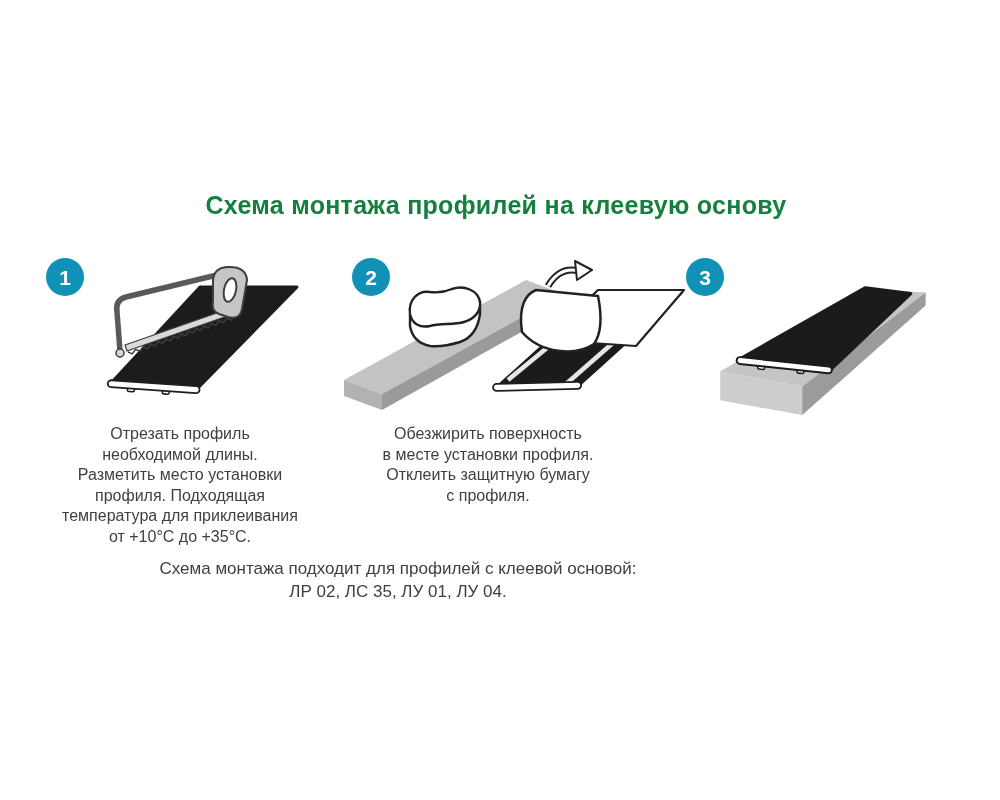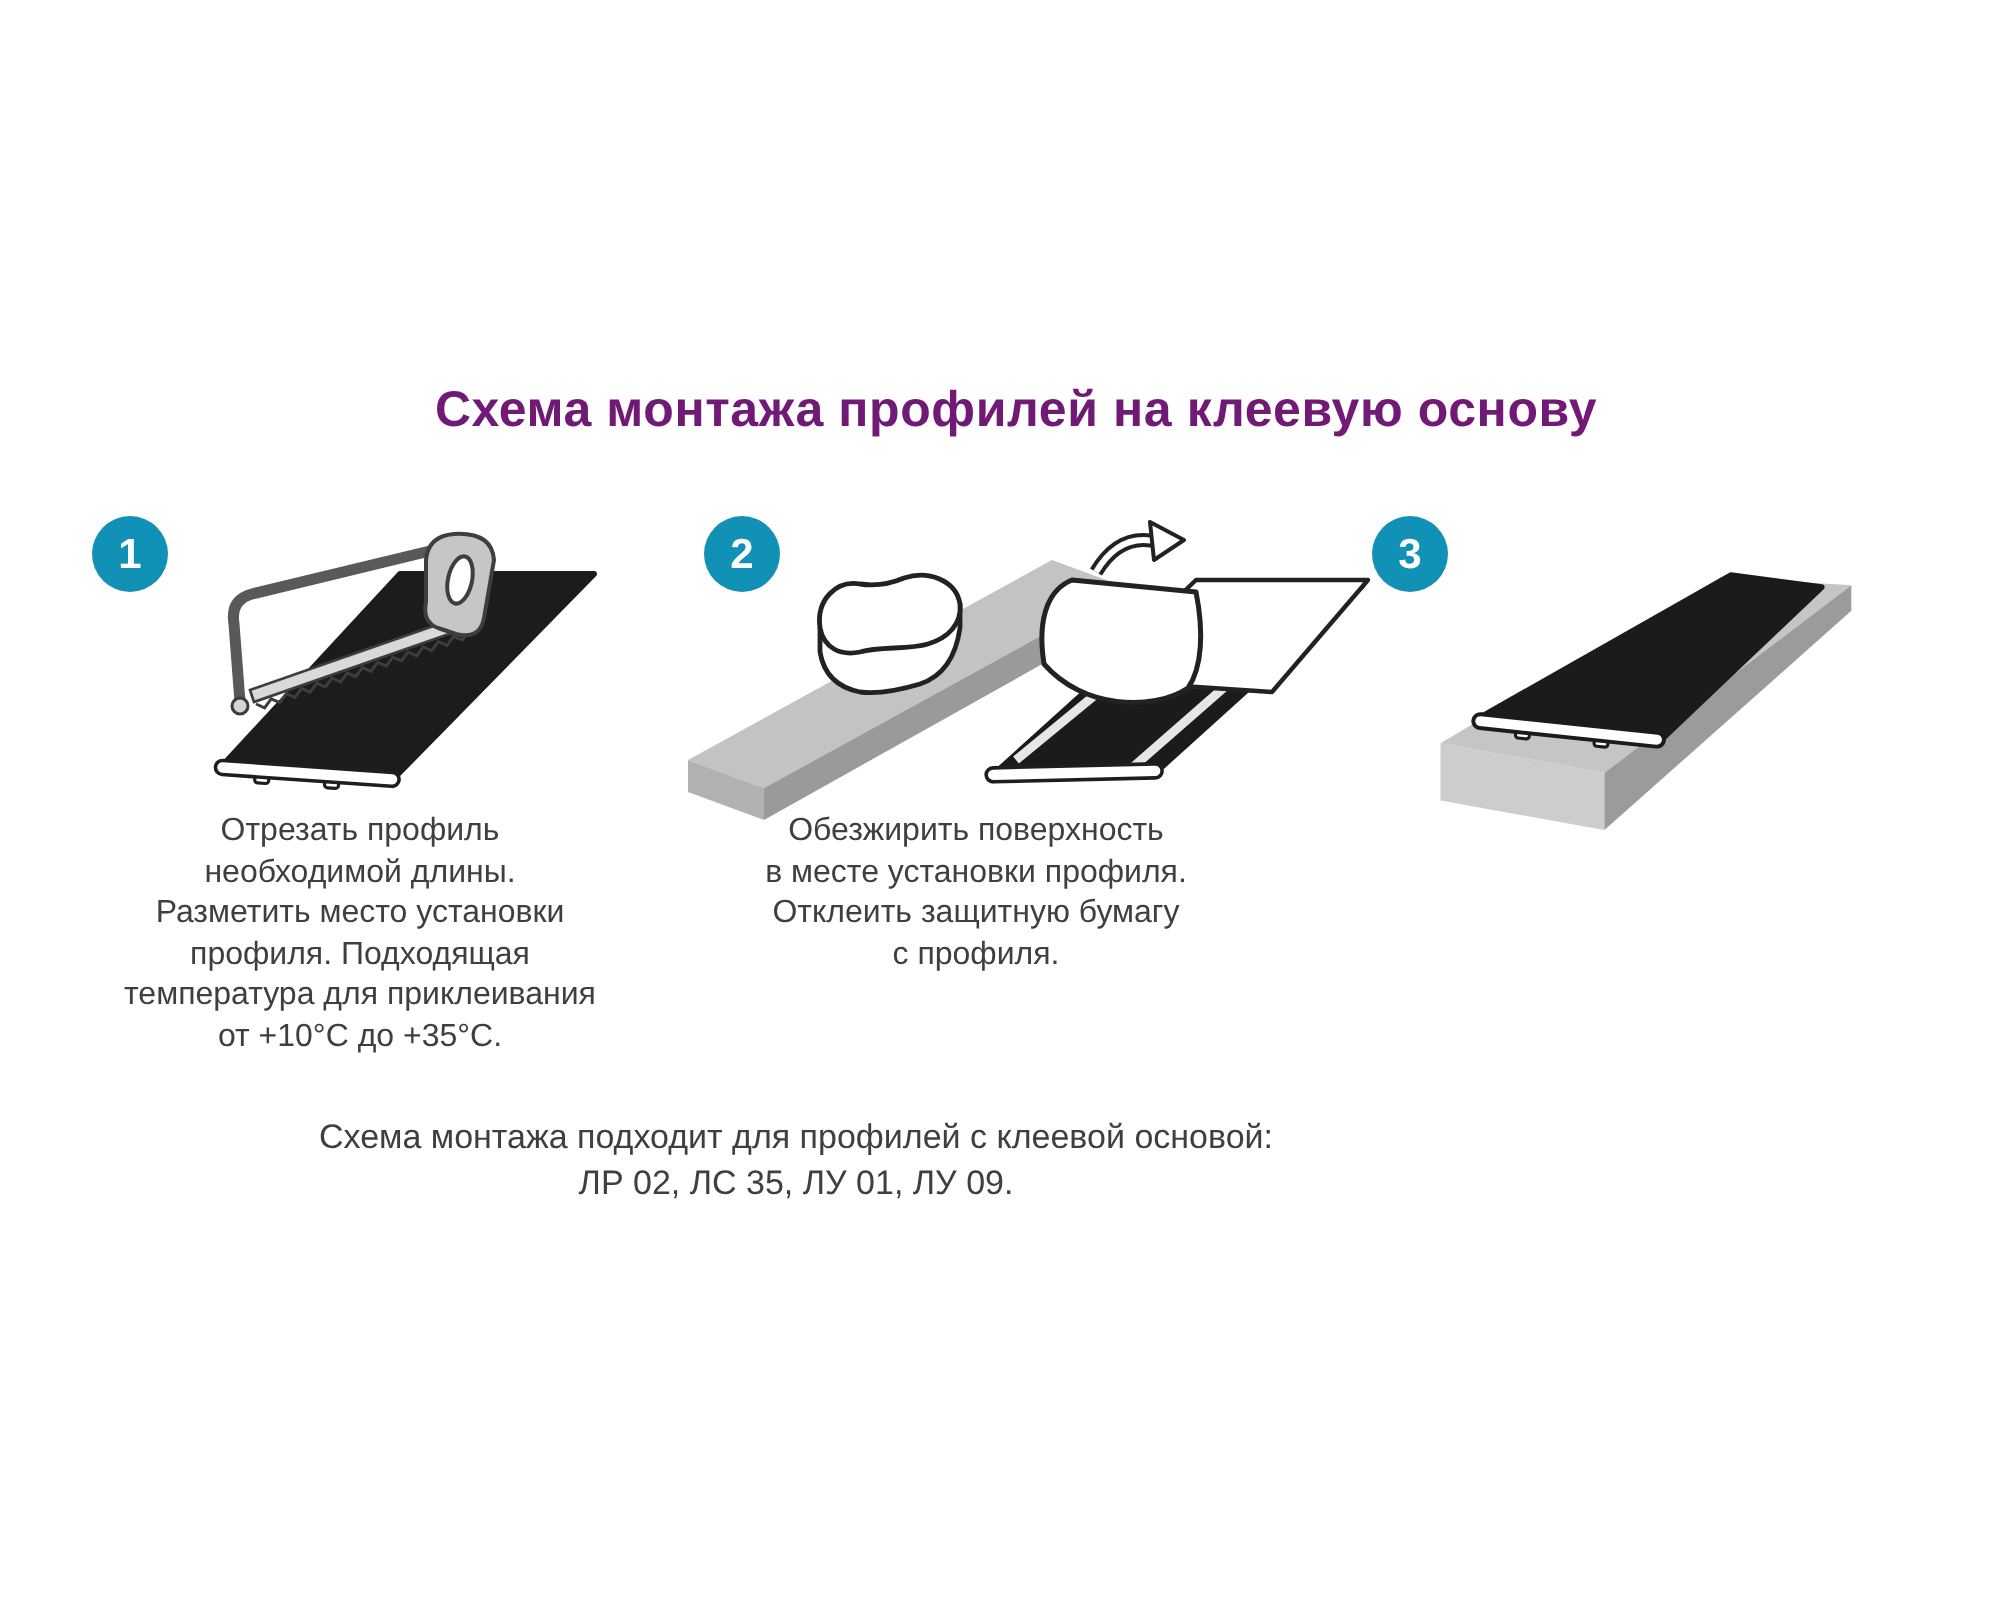--- a/index.html
+++ b/index.html
@@ -1,33 +1,33 @@
 <!DOCTYPE html>
 <html><head>
 <meta charset="utf-8">
 <style>
   html,body{margin:0;padding:0;background:#ffffff;}
   body{width:1000px;height:800px;position:relative;overflow:hidden;
        font-family:"Liberation Sans",sans-serif;}
   .canvas{position:absolute;inset:0;background:#ffffff;}
 
-  .title{position:absolute;top:191px;left:16px;width:984px;text-align:center;
-         font-size:25px;font-weight:bold;color:#701a75;letter-spacing:.3px;}
+  .title{position:absolute;top:191px;left:4px;width:984px;text-align:center;
+         font-size:25px;font-weight:bold;color:#15803d;letter-spacing:.3px;}
 
   .step-circle{position:absolute;width:38px;height:38px;border-radius:50%;
          background:#1291b6;color:#ffffff;font-size:21px;font-weight:bold;
          display:flex;align-items:center;justify-content:center;line-height:1;}
   .c1{left:46px;top:258px}.c2{left:352px;top:258px}.c3{left:686px;top:258px}
 
   .illus{position:absolute;}
   .i1{left:95px;top:260px;width:230px;height:150px}
   .i2{left:336px;top:260px;width:352px;height:155px}
   .i3{left:695px;top:260px;width:248px;height:158px}
 
-  .step-text{position:absolute;top:406px;font-size:16px;line-height:20.5px;
+  .step-text{position:absolute;top:424px;font-size:16px;line-height:20.5px;
          color:#3f3f3f;text-align:center;white-space:pre-line;}
   .t1{left:38px;width:284px}.t2{left:346px;width:284px}.t3{left:662px;width:296px}
 
   .footer{position:absolute;top:557px;left:0;width:796px;text-align:center;
          font-size:17px;line-height:23px;color:#3f3f3f;}
 </style>
 </head>
 <body>
 
 <div class="canvas">
@@ -112,16 +112,16 @@
 профиля. Подходящая
 температура для приклеивания
 от +10°C до +35°C.</div>
   <div class="step-text t2">Обезжирить поверхность
 в месте установки профиля.
 Отклеить защитную бумагу
 с профиля.</div>
 
   <div class="footer">
     <div>Схема монтажа подходит для профилей с клеевой основой:</div>
-    <div>ЛР 02, ЛС 35, ЛУ 01, ЛУ 09.</div>
+    <div>ЛР 02, ЛС 35, ЛУ 01, ЛУ 04.</div>
   </div>
 
 </div>
 
 </body></html>

